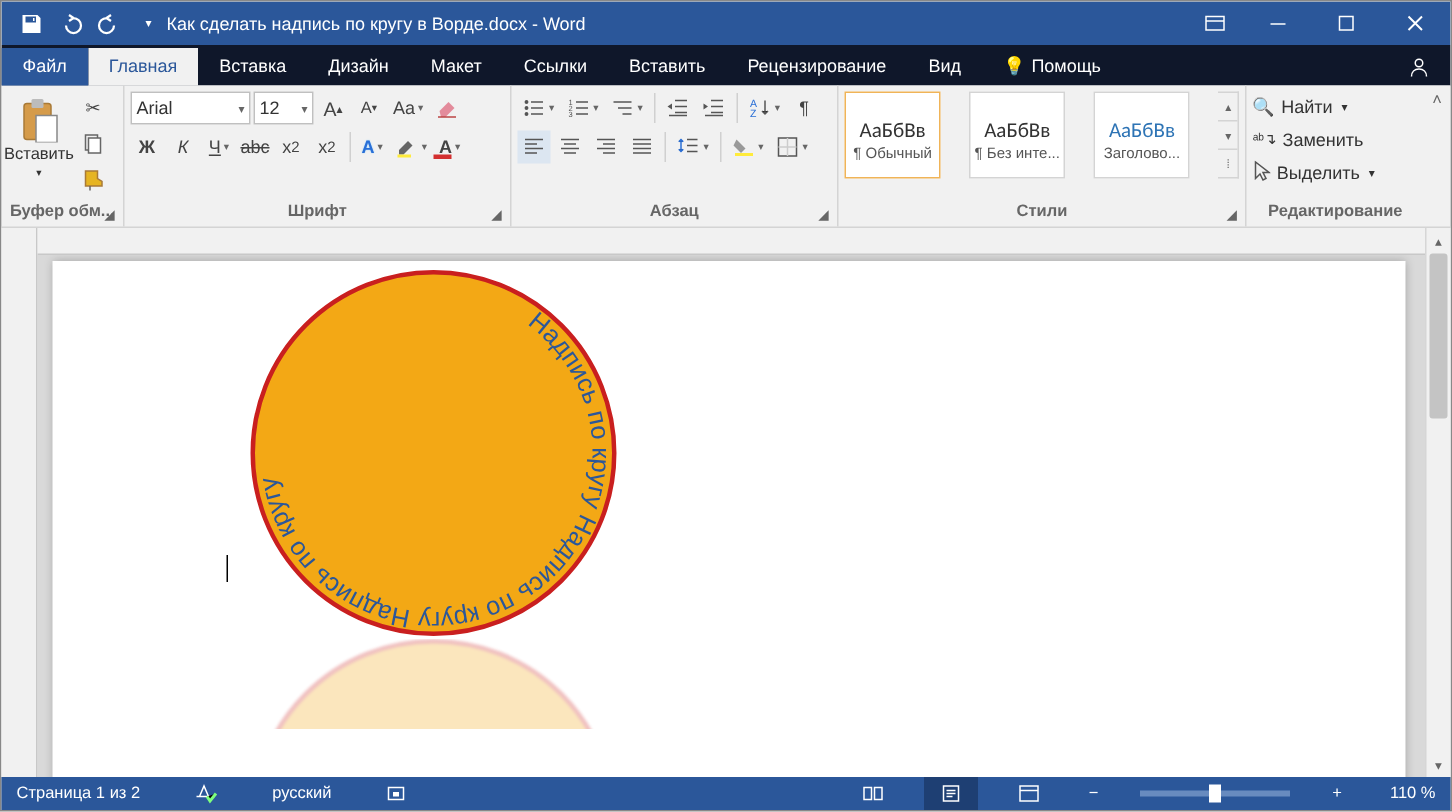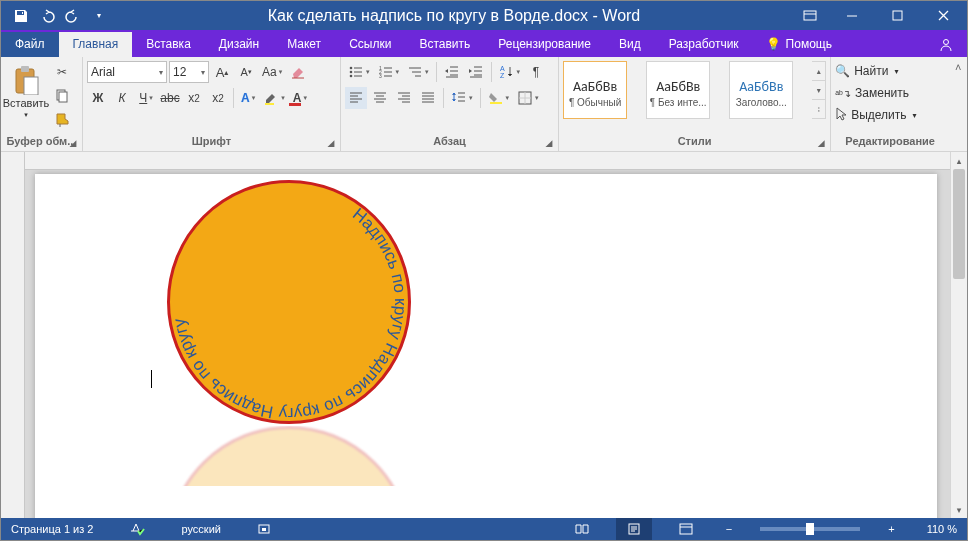--- a/index.html
+++ b/index.html
@@ -1,25 +1,25 @@
 <!DOCTYPE html>
 <html><head>
 <meta charset="utf-8">
 <style>
 * { margin:0; padding:0; box-sizing:border-box; font-family:"Segoe UI",Tahoma,sans-serif; }
 body { background:#fff; width:968px; height:541px; overflow:hidden; border:1px solid #888; font-size:12px; color:#333;}
 .titlebar { height:29px; background:#2b579a; color:#fff; display:flex; align-items:center; }
 .titlebar .qat { display:flex; align-items:center; padding-left:8px; gap:2px;}
 .titlebar .qat > div { width:24px; height:24px; display:flex; align-items:center; justify-content:center; cursor:pointer;}
-.titlebar .title { flex:1; text-align:center; font-size:16px; }
+.titlebar .title { flex:1; text-align:left; font-size:12px; }
 .titlebar .winctl { display:flex; }
 .titlebar .winctl > div { width:46px; height:29px; display:flex; align-items:center; justify-content:center; cursor:pointer;}
 .titlebar .ribbonctl { display:flex; align-items:center; gap:10px; padding-right:6px;}
 .titlebar .ribbonctl > div { width:26px; height:24px; display:flex; align-items:center; justify-content:center; cursor:pointer;}
-.tabs { height:27px; background:#6d28d9; display:flex; align-items:flex-end; color:#fff;}
+.tabs { height:27px; background:#0f172a; display:flex; align-items:flex-end; color:#fff;}
 .tab { padding:0 14px; height:25px; line-height:25px; font-size:12px; cursor:pointer;}
 .tab.file { background:#2b579a; color:#fff;}
 .tab.active { background:#f1f1f1; color:#2b579a; }
 .tab.tellme { display:flex; align-items:center; gap:4px; padding-left:14px;}
 .tabs .right { margin-left:auto; display:flex; align-items:center; padding-right:6px;}
 .tabs .right > div { width:30px; height:25px; display:flex; align-items:center; justify-content:center; cursor:pointer;}
 .ribbon { height:95px; background:#f1f1f1; border-bottom:1px solid #d4d4d4; display:flex;}
 .group { border-right:1px solid #d4d4d4; display:flex; flex-direction:column; padding:2px 4px 0 4px; position:relative;}
 .group .body { flex:1; display:flex; align-items:flex-start; gap:4px; }
 .group .label { height:17px; font-size:11px; color:#666; text-align:center; position:relative; line-height:15px;font-weight:bold;}
@@ -116,21 +116,20 @@
 <div class="tabs">
   <div class="tab file">Файл</div>
   <div class="tab active">Главная</div>
   <div class="tab">Вставка</div>
   <div class="tab">Дизайн</div>
   <div class="tab">Макет</div>
   <div class="tab">Ссылки</div>
   <div class="tab">Вставить</div>
   <div class="tab">Рецензирование</div>
   <div class="tab">Вид</div>
-  <div class="tab">Разработчик</div>
   <div class="tab tellme">
     <span>💡</span>
     <span>Помощь</span>
   </div>
   <div class="right">
     <div>
         <svg class="icon" viewBox="0 0 16 16">
           <circle cx="8" cy="5" r="2.5" fill="none" stroke="#fff"></circle>
           <path fill="none" stroke="#fff" d="M3 14c0-3 2-5 5-5s5 2 5 5"></path>
         </svg>

